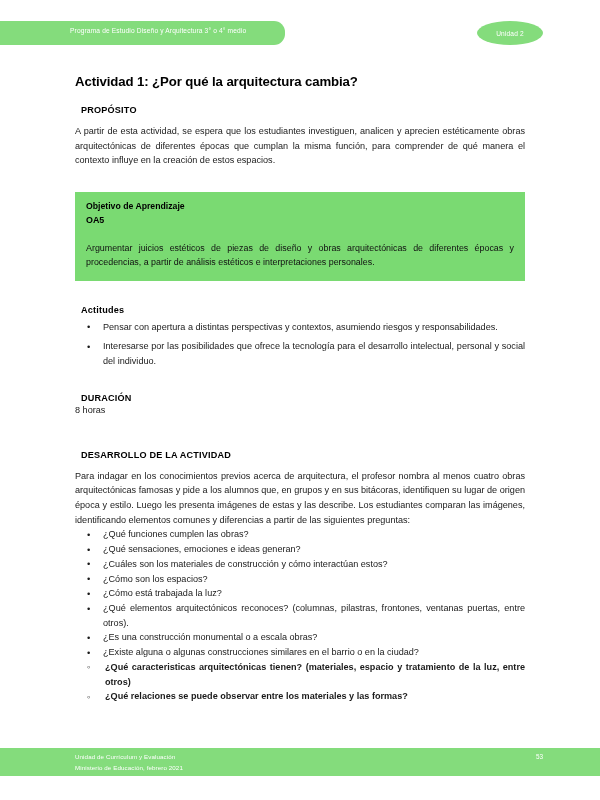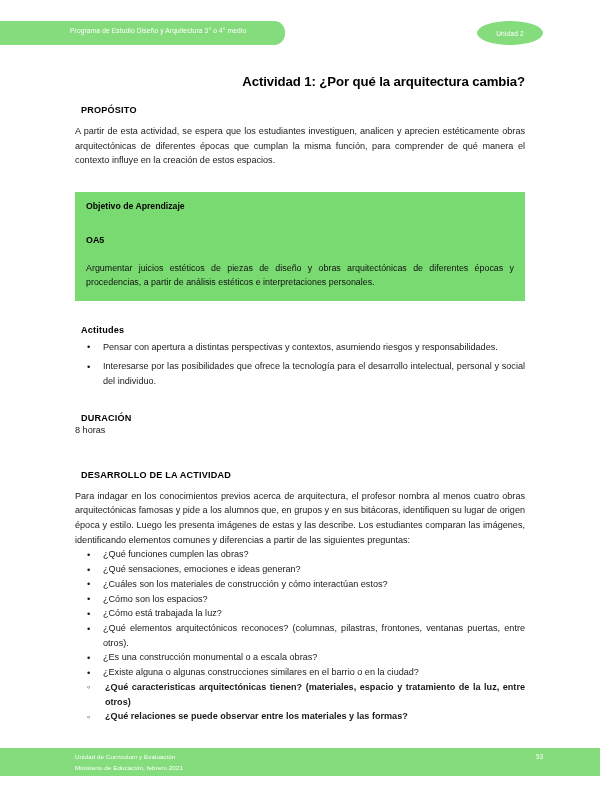--- a/index.html
+++ b/index.html
@@ -69,21 +69,21 @@
   
   .page {
     position: absolute;
     left: 75px;
     top: 0;
     width: 450px;
   }
 
   .doc-title {
     margin-top: 74px;
-    text-align: right;
+    text-align: left;
     font-size: 13.2px;
     font-weight: bold;
     color: #000000;
     letter-spacing: -0.1px;
   }
 
   .section-heading {
     font-size: 9.1px;
     font-weight: bold;
     color: #000000;
@@ -102,21 +102,21 @@
   .oa-box {
     background: #7ada72;
     padding: 9px 11px 11px 11px;
     box-sizing: border-box;
     width: 450px;
   }
   .oa-title {
     font-size: 8.7px;
     font-weight: bold;
     color: #000000;
-    margin-bottom: 24px;
+    margin-bottom: 4px;
   }
   .oa-code {
     font-size: 8.9px;
     font-weight: bold;
     color: #000000;
     margin-bottom: 16px;
   }
   .oa-text {
     font-size: 8.9px;
     line-height: 1.6;

